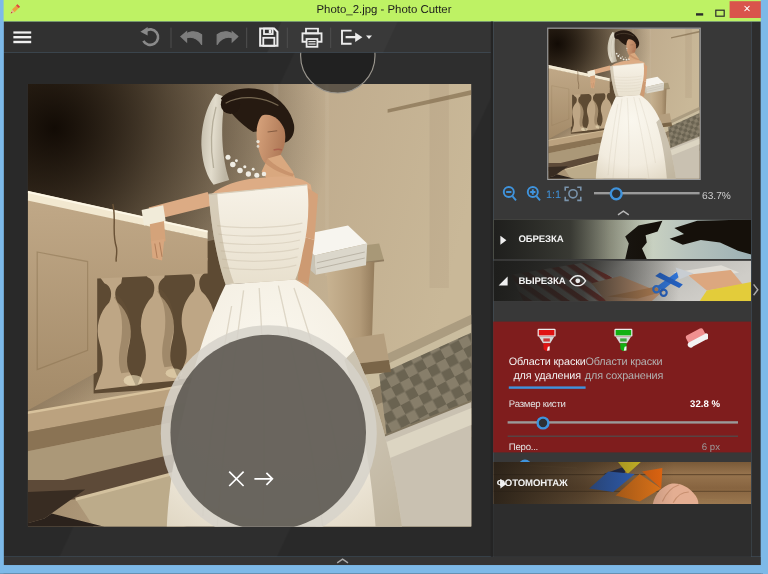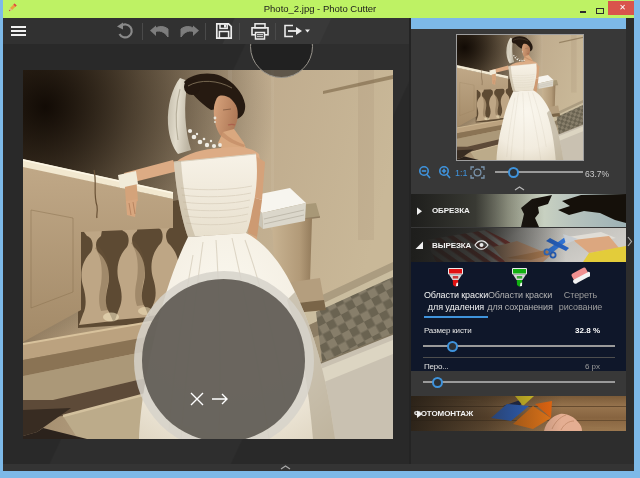--- a/index.html
+++ b/index.html
@@ -25,29 +25,29 @@
   #ringouter{left:111px;top:201px;width:180px;height:180px;border-radius:50%;
              background:rgba(214,210,202,0.85);}
   #ringinner{left:119px;top:209px;width:163px;height:163px;border-radius:50%;
              background:rgba(88,84,77,0.87);}
   #circtext{left:111px;top:220px;width:180px;text-align:center;color:#fff;
             font-size:9px;letter-spacing:-0.1px;line-height:11.4px;}
   
   #botstrip{left:3px;top:464px;width:634px;height:7px;background:#343434;}
   #botblue{left:0px;top:471px;width:640px;height:7px;background:#7db9e8;}
   
-  #sidebar{left:411px;top:18px;width:215px;height:446px;background:#383838;margin-top:11px;}
+  #sidebar{left:411px;top:18px;width:215px;height:446px;background:#383838;}
   #rstrip{left:626px;top:18px;width:8px;height:446px;background:#2d2d2d;}
   #rblue{left:634px;top:0px;width:6px;height:478px;background:#7db9e8;}
   #lblue{left:0px;top:0px;width:3px;height:478px;background:#7db9e8;}
   #thumb{left:45px;top:5px;width:126px;height:125px;border:1px solid #9e9e9e;}
   .panelhead{color:#f2f2f2;font-size:8px;font-weight:bold;letter-spacing:-0.1px;}
   #obrezka{left:0;top:165px;width:215px;height:33px;overflow:hidden;}
   #vyrezka{left:0;top:199px;width:215px;height:34px;overflow:hidden;}
-  #toolspanel{left:0;top:233px;width:215px;height:109px;background:#0f172a;}
+  #toolspanel{left:0;top:250px;width:215px;height:109px;background:#7f1d1d;}
   #fotomont{left:0;top:367px;width:215px;height:35px;overflow:hidden;}
   #belowpanels{left:0;top:402px;width:215px;height:44px;background:#2d2d2d;}
   .toollabel{font-size:9px;line-height:11.5px;text-align:center;white-space:nowrap;letter-spacing:-0.1px;}
   .slabel{font-size:8px;letter-spacing:-0.2px;color:#e2e2e2;}
   .strack{height:2px;background:#9a9a9a;}
   .shandle{width:7px;height:7px;border:2px solid #3f93dc;border-radius:50%;background:#2c3034;}
 </style></head>
 <body>
  <div class="abs" id="titlebar">
     <div id="title">Photo_2.jpg - Photo Cutter</div>
@@ -246,21 +246,20 @@
        <polygon points="9.5,16 11.1,15.5 11,19 8.8,19.3" fill="#f4f4f4"></polygon>
      </svg>
      <svg class="abs" style="left:160px;top:5px" width="19" height="17" viewBox="0 0 19 17">
        <g transform="rotate(-28 9.5 8.5)">
          <rect x="1.5" y="3" width="16" height="7.5" rx="2" fill="#f09090"></rect>
          <path d="M1.5,9 L17.5,9 L17.5,8.5 A2,2 0 0 1 15.5,13.5 L3.5,13.5 A2,2 0 0 1 1.5,9 Z" fill="#f3f3f3"></path>
        </g>
      </svg>
      <div class="abs toollabel" style="left:11px;top:28px;width:68px;color:#f2f2f2">Области краски<br>для удаления</div>
      <div class="abs toollabel" style="left:75px;top:28px;width:68px;color:#b2b2b2">Области краски<br>для сохранения</div>
-     <div class="abs toollabel" style="left:136px;top:28px;width:67px;color:#9c9c9c">Стереть<br>рисование</div>
      <div class="abs" style="left:13px;top:53.5px;width:64px;height:2px;background:#3f93dc"></div>
      <div class="abs slabel" style="left:13px;top:64px">Размер кисти</div>
      <div class="abs" style="top:64px;right:26px;font-size:8px;font-weight:bold;color:#fff">32.8 %</div>
      <div class="abs strack" style="left:12px;top:83px;width:192px"></div>
      <div class="abs shandle" style="left:36px;top:79px"></div>
      <div class="abs" style="left:12px;top:95px;width:192px;height:1px;background:#4e4e4e"></div>
      <div class="abs slabel" style="left:13px;top:100px">Перо...</div>
      <div class="abs" style="top:100px;right:26px;font-size:8px;color:#9a9a9a">6 px</div>
      <div class="abs strack" style="left:12px;top:119px;width:192px"></div>
      <div class="abs shandle" style="left:21px;top:115px"></div>

